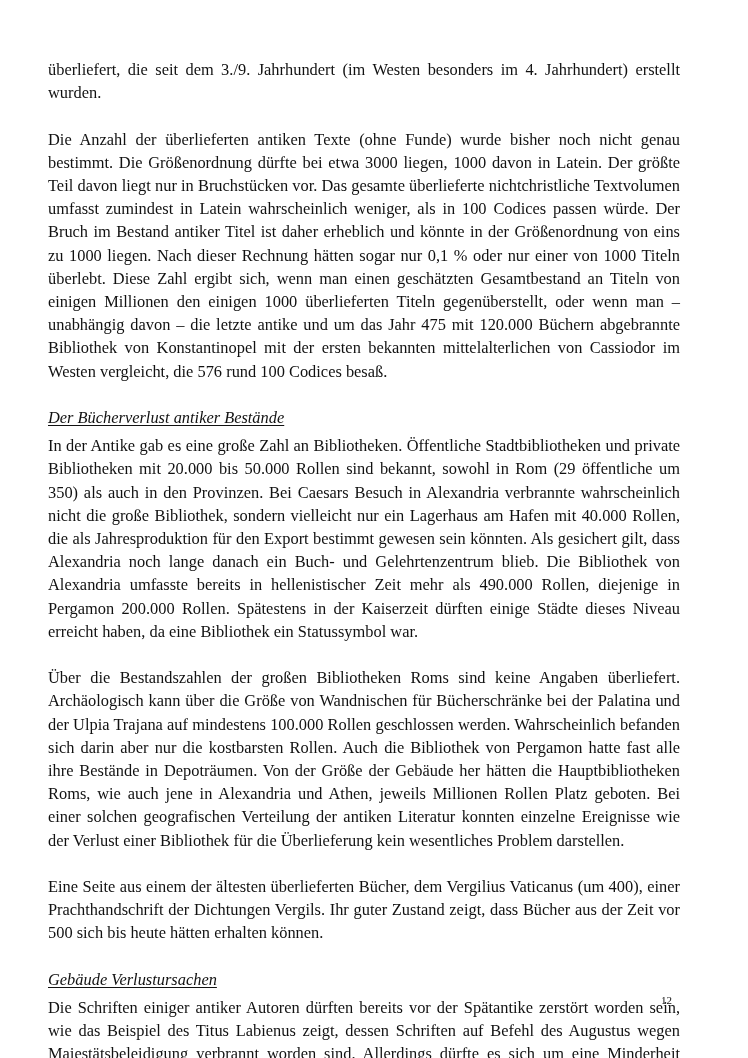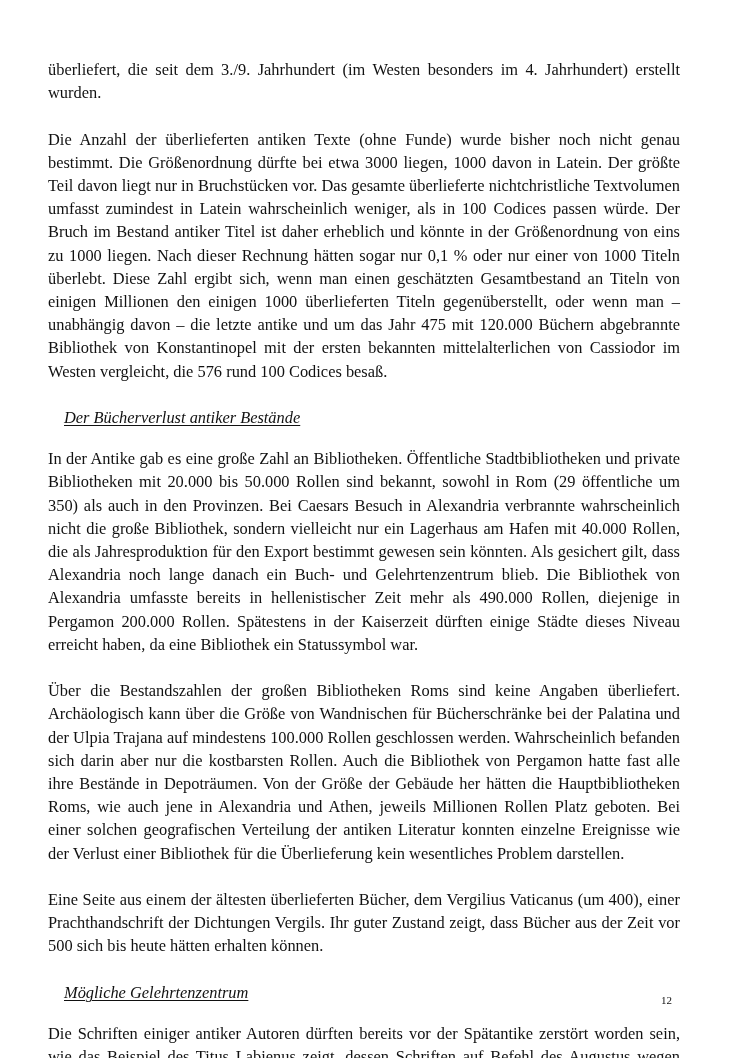--- a/index.html
+++ b/index.html
@@ -13,30 +13,30 @@
     font-size: 16.4px;
     line-height: 23.2px;
     color: #111111;
   }
   .para {
     margin: 0 0 23.2px 0;
     text-align: justify;
     hyphens: none;
   }
   .heading {
-    margin: 16px;
+    margin: 0;
     font-style: italic;
     text-decoration: underline;
     text-decoration-thickness: 1px;
     text-underline-offset: 2px;
     font-weight: normal;
     font-size: 16.4px;
     line-height: 23.2px;
   }
-  .heading + .para { margin-top: 18px; }
+  .heading + .para { margin-top: 5px; }
   .page-number {
     position: absolute;
     left: 661px;
     top: 994px;
     font-family: "Liberation Serif", "DejaVu Serif", serif;
     font-size: 11px;
     color: #111111;
   }
 </style>
 </head>
@@ -44,17 +44,17 @@
 
 <div class="page">
   <p class="para">überliefert, die seit dem 3./9. Jahrhundert (im Westen besonders im 4. Jahrhundert) erstellt wurden.</p>
   <p class="para">Die Anzahl der überlieferten antiken Texte (ohne Funde) wurde bisher noch nicht genau bestimmt. Die Größenordnung dürfte bei etwa 3000 liegen, 1000 davon in Latein. Der größte Teil davon liegt nur in Bruchstücken vor. Das gesamte überlieferte nichtchristliche Textvolumen umfasst zumindest in Latein wahrscheinlich weniger, als in 100 Codices passen würde. Der Bruch im Bestand antiker Titel ist daher erheblich und könnte in der Größenordnung von eins zu 1000 liegen. Nach dieser Rechnung hätten sogar nur 0,1 % oder nur einer von 1000 Titeln überlebt. Diese Zahl ergibt sich, wenn man einen geschätzten Gesamtbestand an Titeln von einigen Millionen den einigen 1000 überlieferten Titeln gegenüberstellt, oder wenn man – unabhängig davon – die letzte antike und um das Jahr 475 mit 120.000 Büchern abgebrannte Bibliothek von Konstantinopel mit der ersten bekannten mittelalterlichen von Cassiodor im Westen vergleicht, die 576 rund 100 Codices besaß.</p>
 
   <h2 class="heading">Der Bücherverlust antiker Bestände</h2>
   <p class="para">In der Antike gab es eine große Zahl an Bibliotheken. Öffentliche Stadtbibliotheken und private Bibliotheken mit 20.000 bis 50.000 Rollen sind bekannt, sowohl in Rom (29 öffentliche um 350) als auch in den Provinzen. Bei Caesars Besuch in Alexandria verbrannte wahrscheinlich nicht die große Bibliothek, sondern vielleicht nur ein Lagerhaus am Hafen mit 40.000 Rollen, die als Jahresproduktion für den Export bestimmt gewesen sein könnten. Als gesichert gilt, dass Alexandria noch lange danach ein Buch- und Gelehrtenzentrum blieb. Die Bibliothek von Alexandria umfasste bereits in hellenistischer Zeit mehr als 490.000 Rollen, diejenige in Pergamon 200.000 Rollen. Spätestens in der Kaiserzeit dürften einige Städte dieses Niveau erreicht haben, da eine Bibliothek ein Statussymbol war.</p>
   <p class="para">Über die Bestandszahlen der großen Bibliotheken Roms sind keine Angaben überliefert. Archäologisch kann über die Größe von Wandnischen für Bücherschränke bei der Palatina und der Ulpia Trajana auf mindestens 100.000 Rollen geschlossen werden. Wahrscheinlich befanden sich darin aber nur die kostbarsten Rollen. Auch die Bibliothek von Pergamon hatte fast alle ihre Bestände in Depoträumen. Von der Größe der Gebäude her hätten die Hauptbibliotheken Roms, wie auch jene in Alexandria und Athen, jeweils Millionen Rollen Platz geboten. Bei einer solchen geografischen Verteilung der antiken Literatur konnten einzelne Ereignisse wie der Verlust einer Bibliothek für die Überlieferung kein wesentliches Problem darstellen.</p>
   <p class="para">Eine Seite aus einem der ältesten überlieferten Bücher, dem Vergilius Vaticanus (um 400), einer Prachthandschrift der Dichtungen Vergils. Ihr guter Zustand zeigt, dass Bücher aus der Zeit vor 500 sich bis heute hätten erhalten können.</p>
 
-  <h2 class="heading">Mögliche Gelehrtenzentrum</h2>
+  <h2 class="heading">Gebäude Verlustursachen</h2>
   <p class="para">Die Schriften einiger antiker Autoren dürften bereits vor der Spätantike zerstört worden sein, wie das Beispiel des Titus Labienus zeigt, dessen Schriften auf Befehl des Augustus wegen Majestätsbeleidigung verbrannt worden sind. Allerdings dürfte es sich um eine Minderheit handeln.</p>
 </div>
 
 <div class="page-number">12</div>
 
 </body></html>

